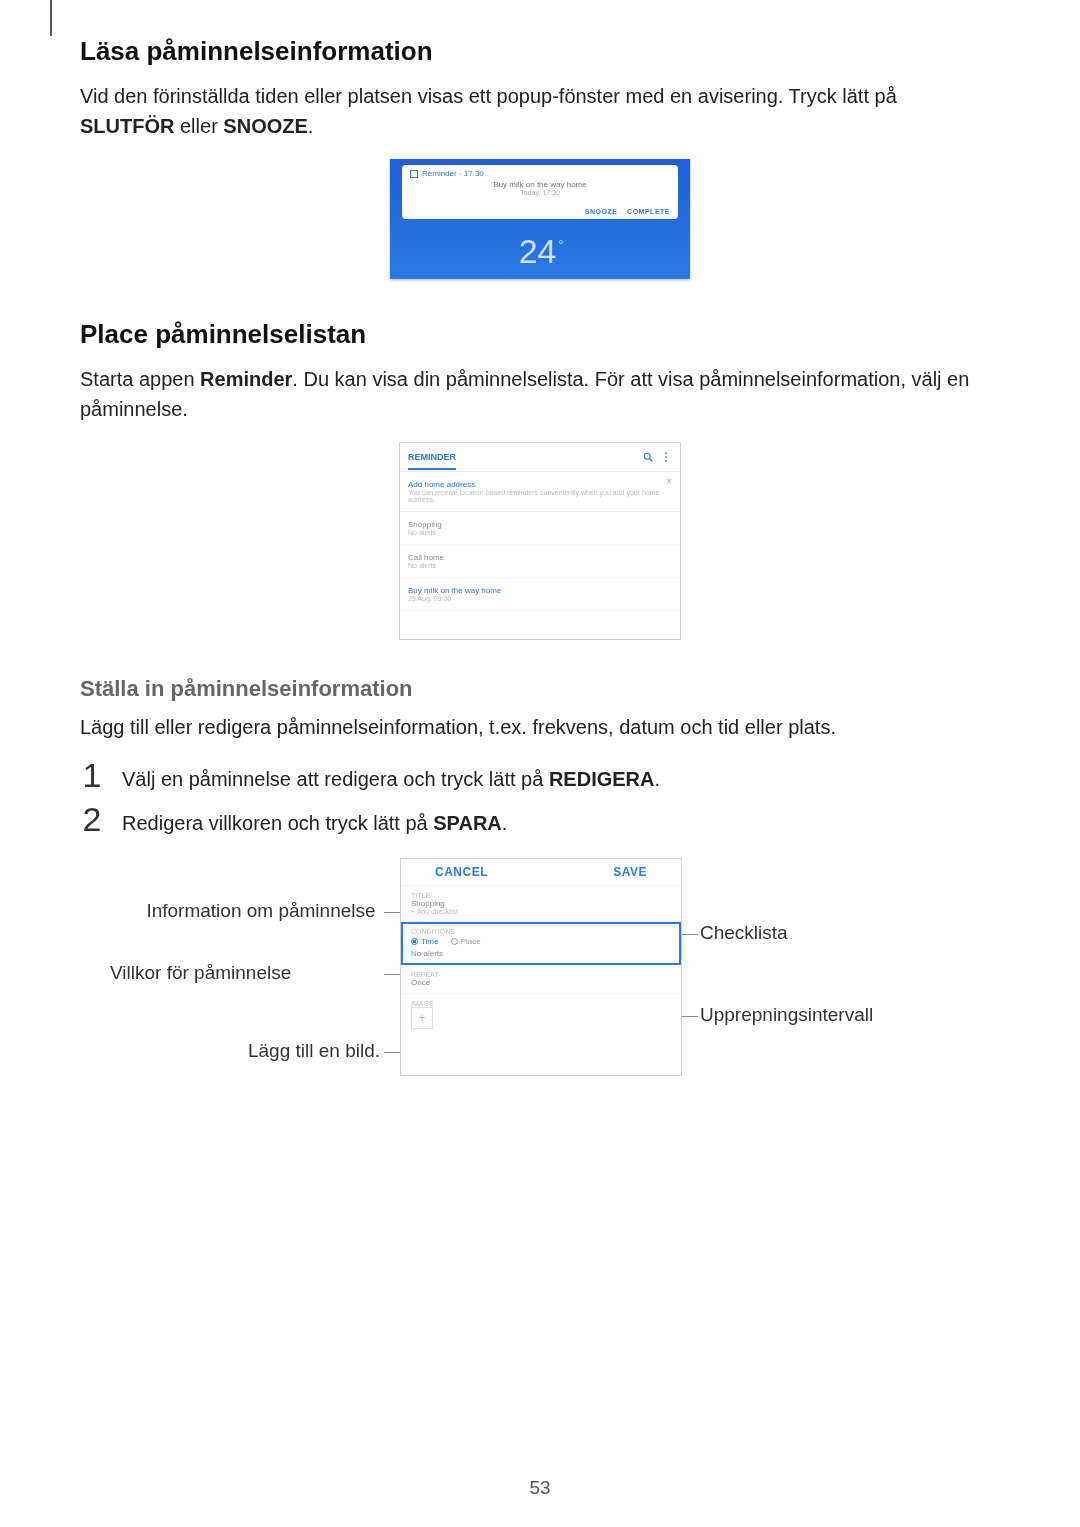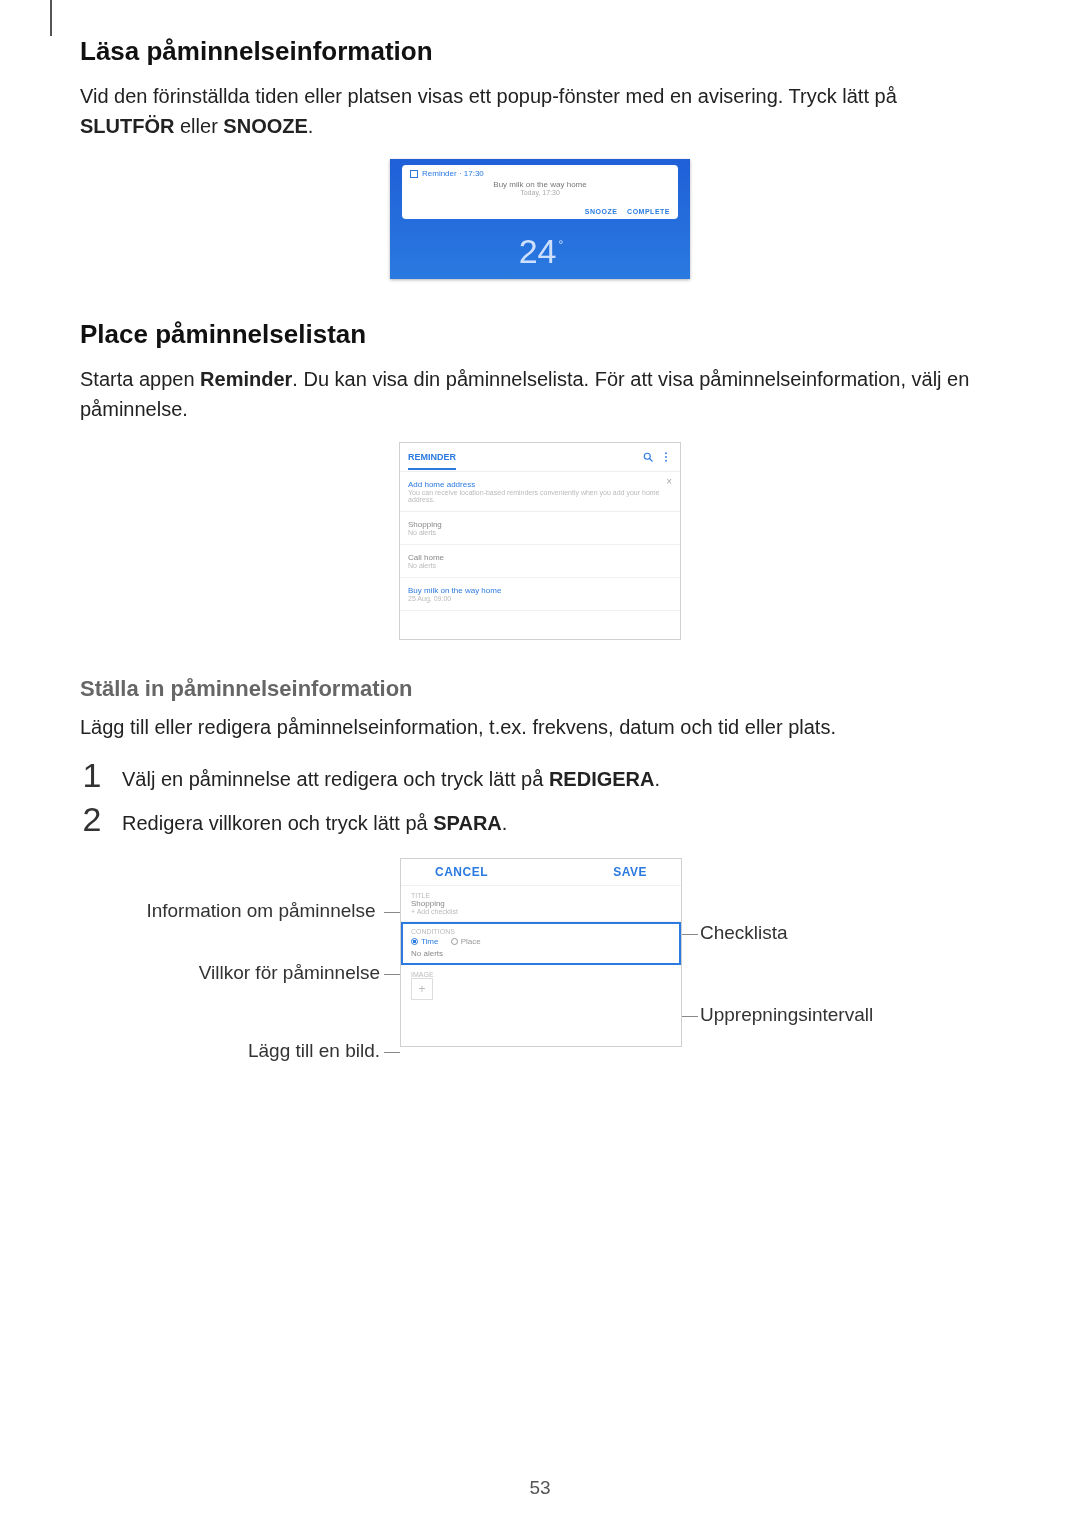--- a/index.html
+++ b/index.html
@@ -255,21 +255,21 @@
     <div class="step-text">
       <span>Redigera villkoren och tryck lätt på </span><span class="bold">SPARA</span><span>.</span>
     </div>
   </div>
 
   <div class="fig3-wrap">
 
     <div class="callout" style="left:16px; top:42px; text-align:center; width:270px;">Information om påminnelse</div>
     <div class="lead" style="left:274px; top:54px; width:16px;"></div>
 
-    <div class="callout" style="left:0; top:104px; text-align:right; width:270px;">Villkor för påminnelse</div>
+    <div class="callout" style="left:0; top:104px; text-align:left; width:270px;">Villkor för påminnelse</div>
     <div class="lead" style="left:274px; top:116px; width:16px;"></div>
 
     <div class="callout" style="left:0; top:182px; text-align:right; width:270px;">Lägg till en bild.</div>
     <div class="lead" style="left:274px; top:194px; width:16px;"></div>
 
     <div class="callout" style="left:590px; top:64px;">Checklista</div>
     <div class="lead" style="left:572px; top:76px; width:16px;"></div>
 
     <div class="callout" style="left:590px; top:146px;">Upprepningsintervall</div>
     <div class="lead" style="left:572px; top:158px; width:16px;"></div>
@@ -285,20 +285,24 @@
         <div class="lbl" style="color:#bbb">+ Add checklist</div>
       </div>
       <div class="sec highlight">
         <div class="lbl">CONDITIONS</div>
         <div style="margin:2px 0;">
           <span class="radio on">Time</span>
           <span class="radio off">Place</span>
         </div>
         <div class="val">No alerts</div>
       </div>
+      <div class="sec">
+        <div class="lbl">REPEAT</div>
+        <div class="val">Once</div>
+      </div>
       <div class="sec" style="border-bottom:none">
         <div class="lbl">IMAGE</div>
         <div class="addbox">+</div>
       </div>
       <div class="pad-bottom"></div>
     </div>
   </div>
 
   <div class="page-number">53</div>
 </div>

